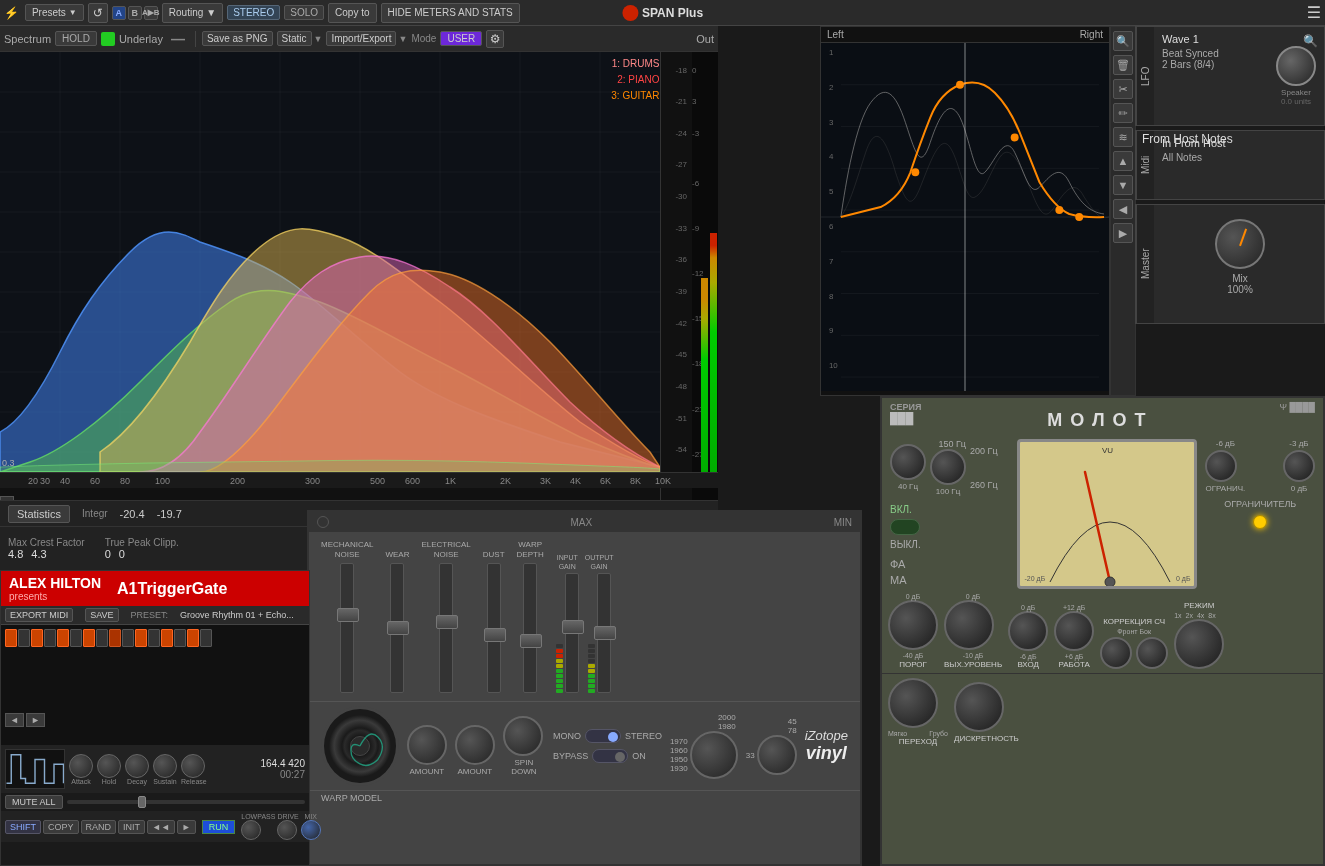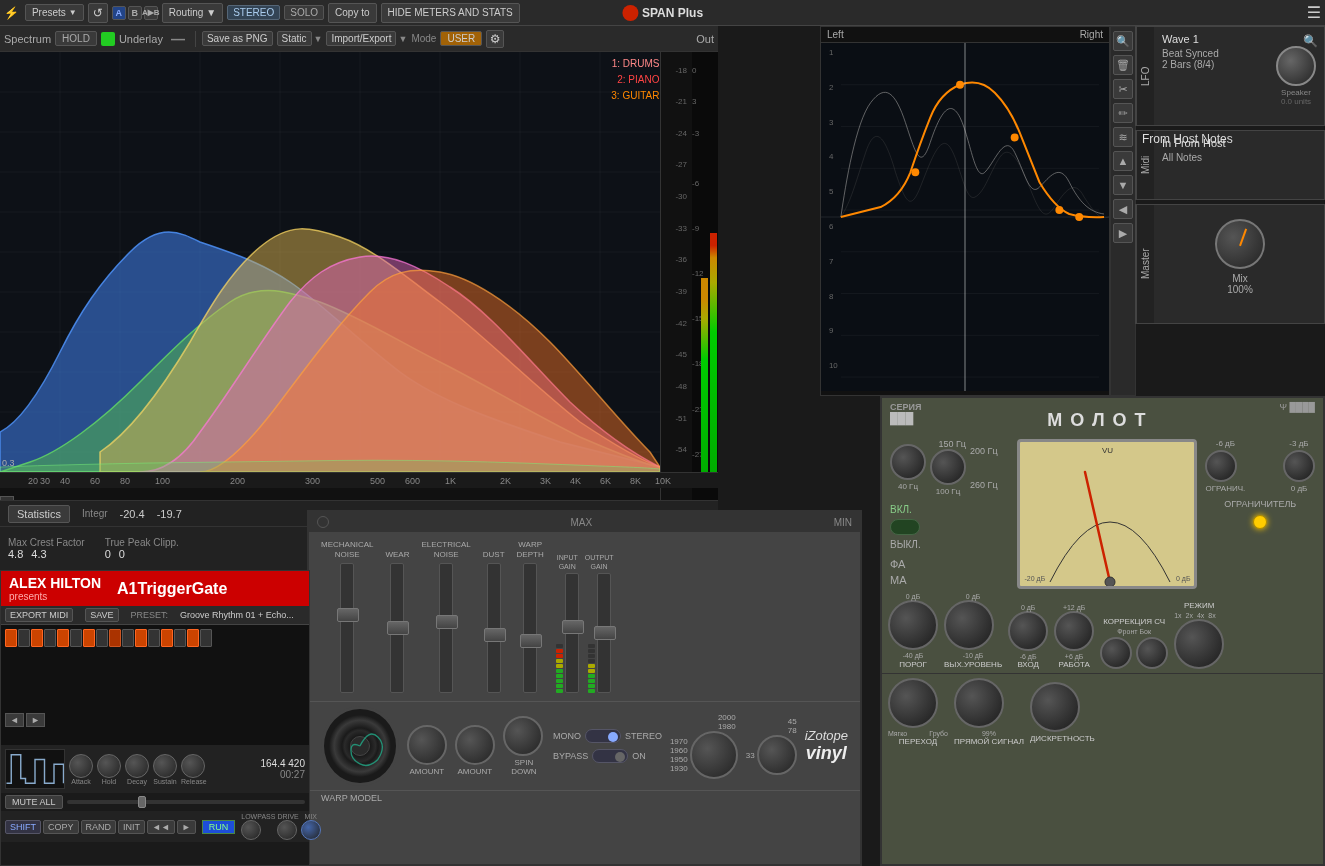--- a/index.html
+++ b/index.html
@@ -110,21 +110,21 @@
       background: #3a3a3a;
       border: 1px solid #555;
       color: #ccc;
       font-size: 10px;
       padding: 1px 4px;
       cursor: pointer;
       border-radius: 2px;
     }
     .mode-label { color: #888; font-size: 10px; }
     .user-btn {
-      background: #a16207;
+      background: #6d28d9;
       border: 1px solid #555;
       color: #ccc;
       font-size: 10px;
       padding: 1px 6px;
       border-radius: 2px;
     }
     .gear-icon {
       width: 18px; height: 18px;
       background: #3a3a3a;
       border: 1px solid #555;
@@ -913,25 +913,20 @@
   </div>
 
   <div style="display:flex;gap:6px;padding:4px 6px;align-items:center;border-top:1px solid #333;">
     <div style="text-align:center;">
       <div style="width:50px;height:50px;border-radius:50%;background:radial-gradient(circle at 35% 35%,#555,#1a1a1a);border:2px solid #666;"></div>
       <div style="font-size:7px;color:#aaa;display:flex;justify-content:space-between;width:60px;margin-top:2px;">
         <span>Мягко</span>
         <span>Грубо</span>
       </div>
       <div style="font-size:8px;color:#ccc;">ПЕРЕХОД</div>
-    </div>
-    <div style="text-align:center;">
-      <div style="width:50px;height:50px;border-radius:50%;background:radial-gradient(circle at 35% 35%,#555,#1a1a1a);border:2px solid #666;"></div>
-      <div style="font-size:7px;color:#aaa;margin-top:2px;">99%</div>
-      <div style="font-size:8px;color:#ccc;">ПРЯМОЙ СИГНАЛ</div>
     </div>
     <div style="text-align:center;">
       <div style="width:50px;height:50px;border-radius:50%;background:radial-gradient(circle at 35% 35%,#555,#1a1a1a);border:2px solid #666;"></div>
       <div style="font-size:8px;color:#ccc;margin-top:2px;">ДИСКРЕТНОСТЬ</div>
     </div>
   </div>
 </div>
 
 <div class="vinyl-area">
   <div class="vinyl-header">

